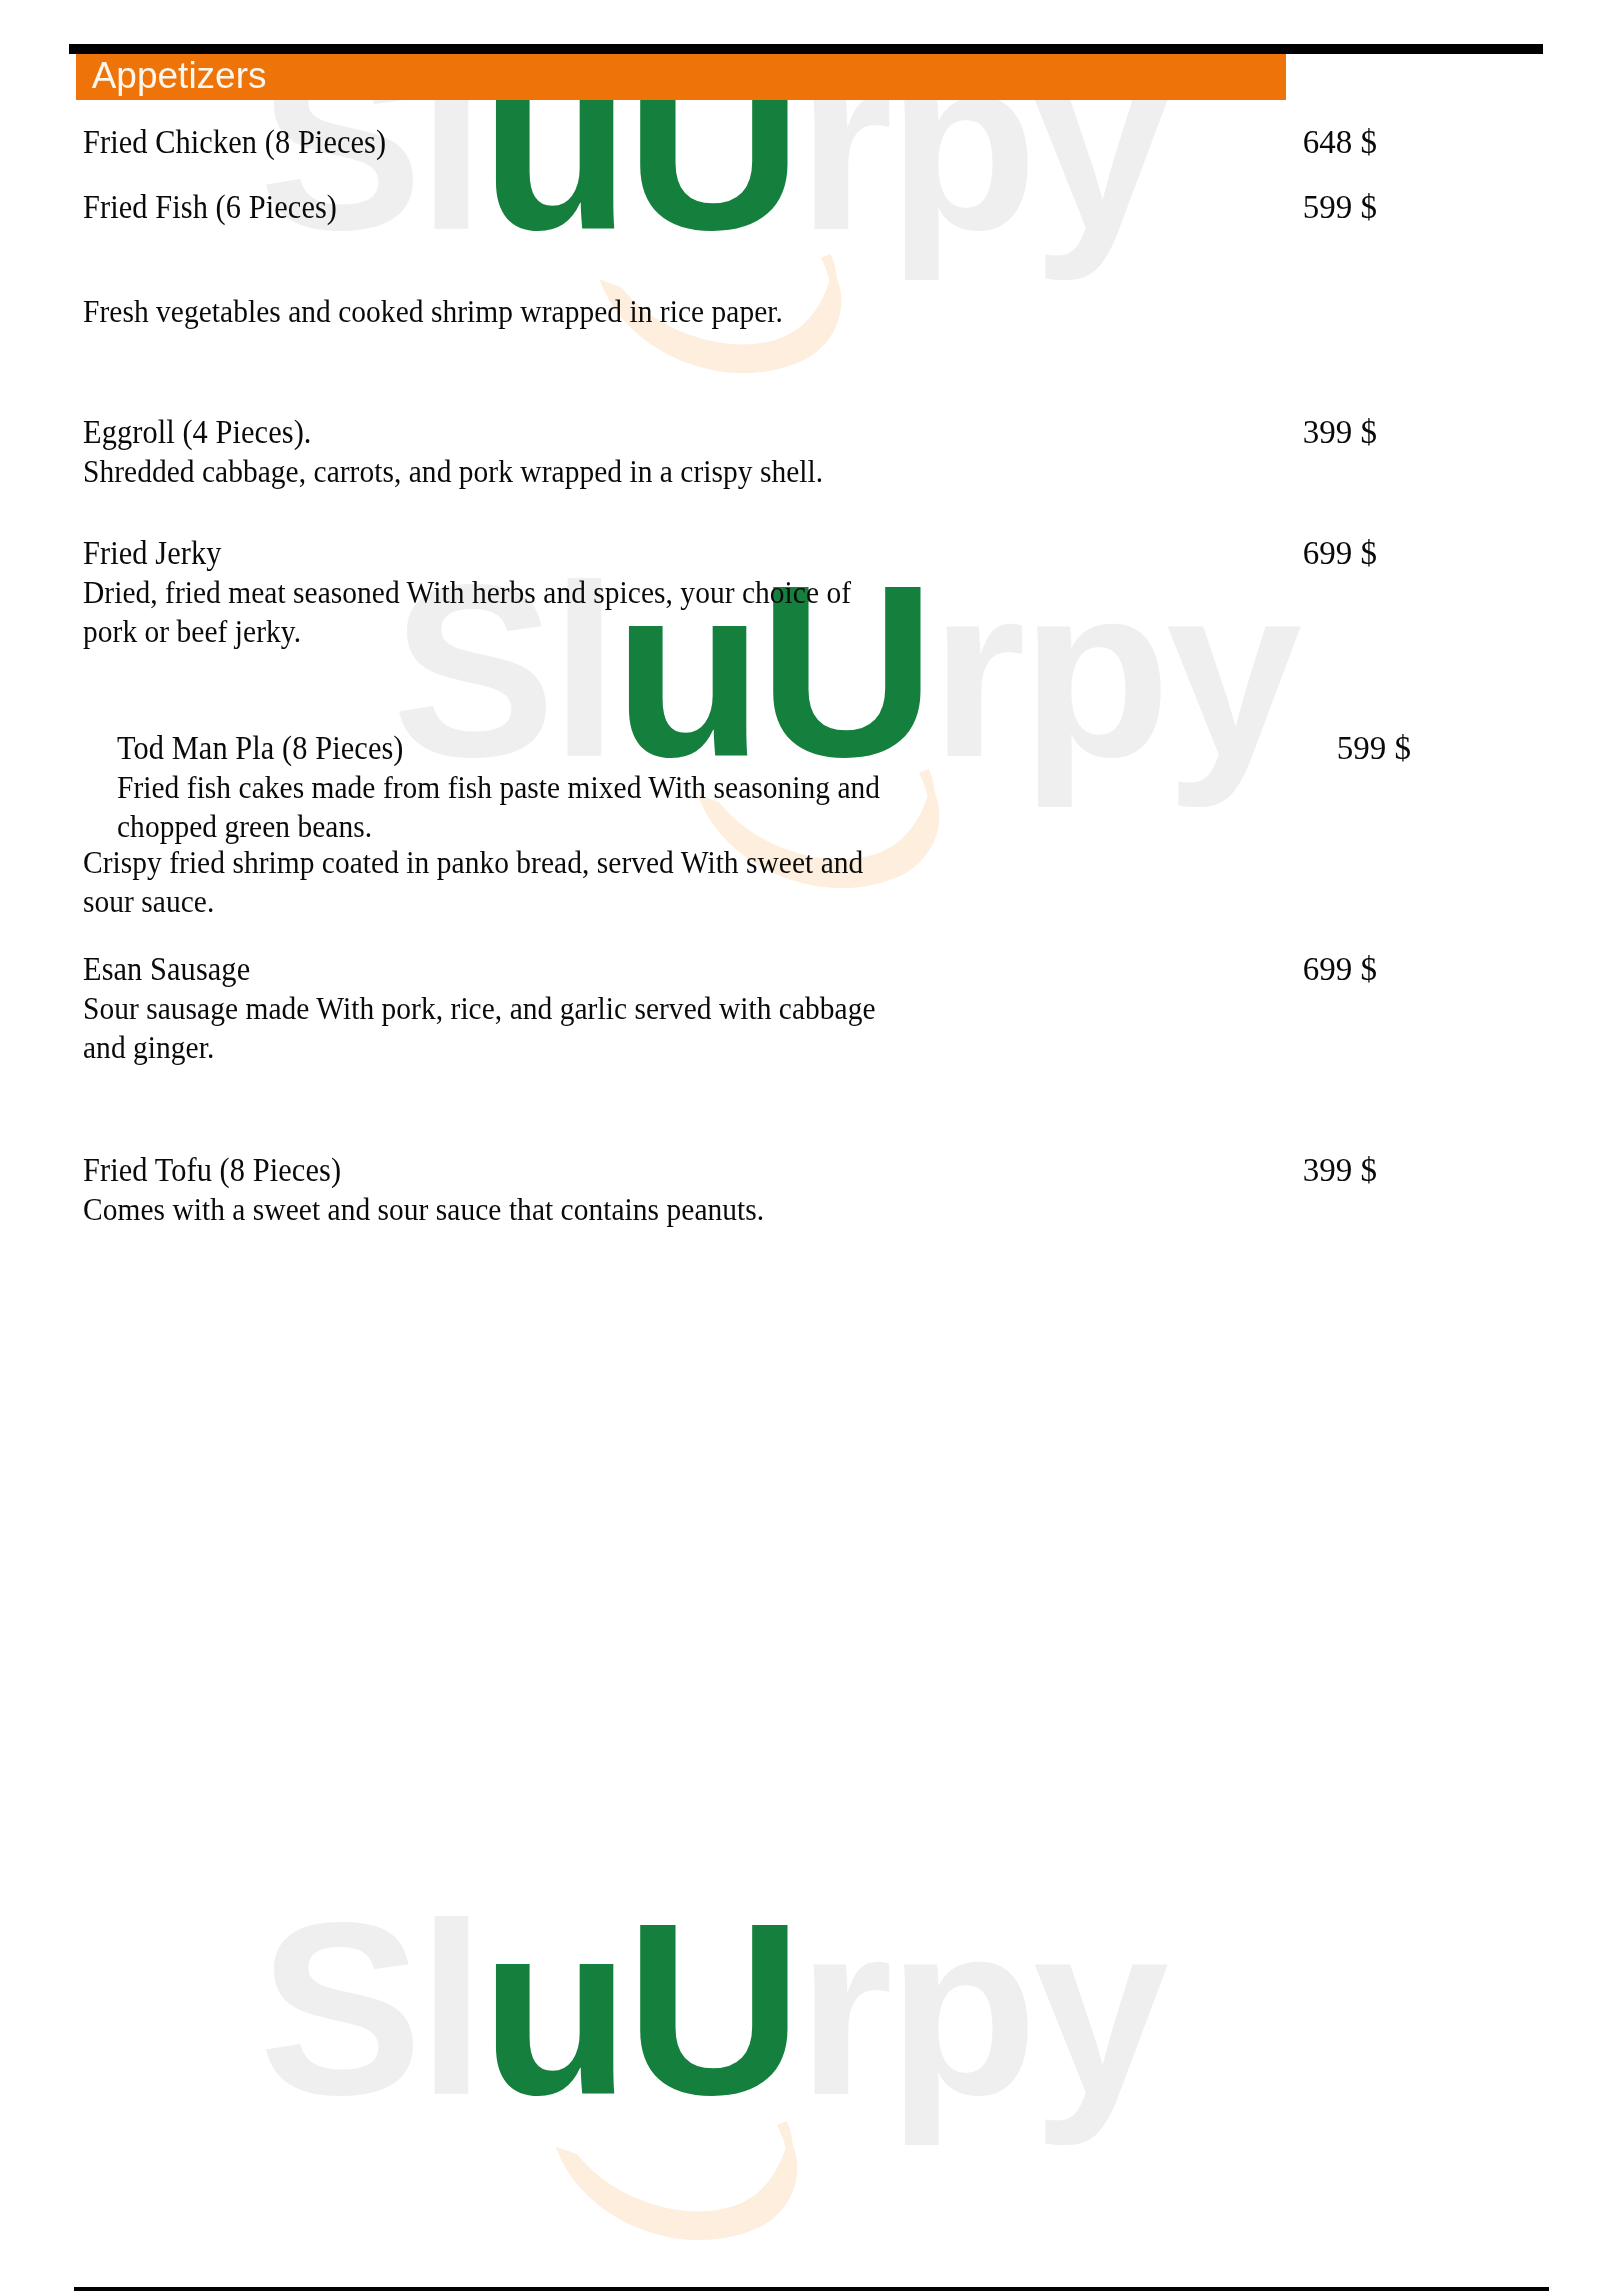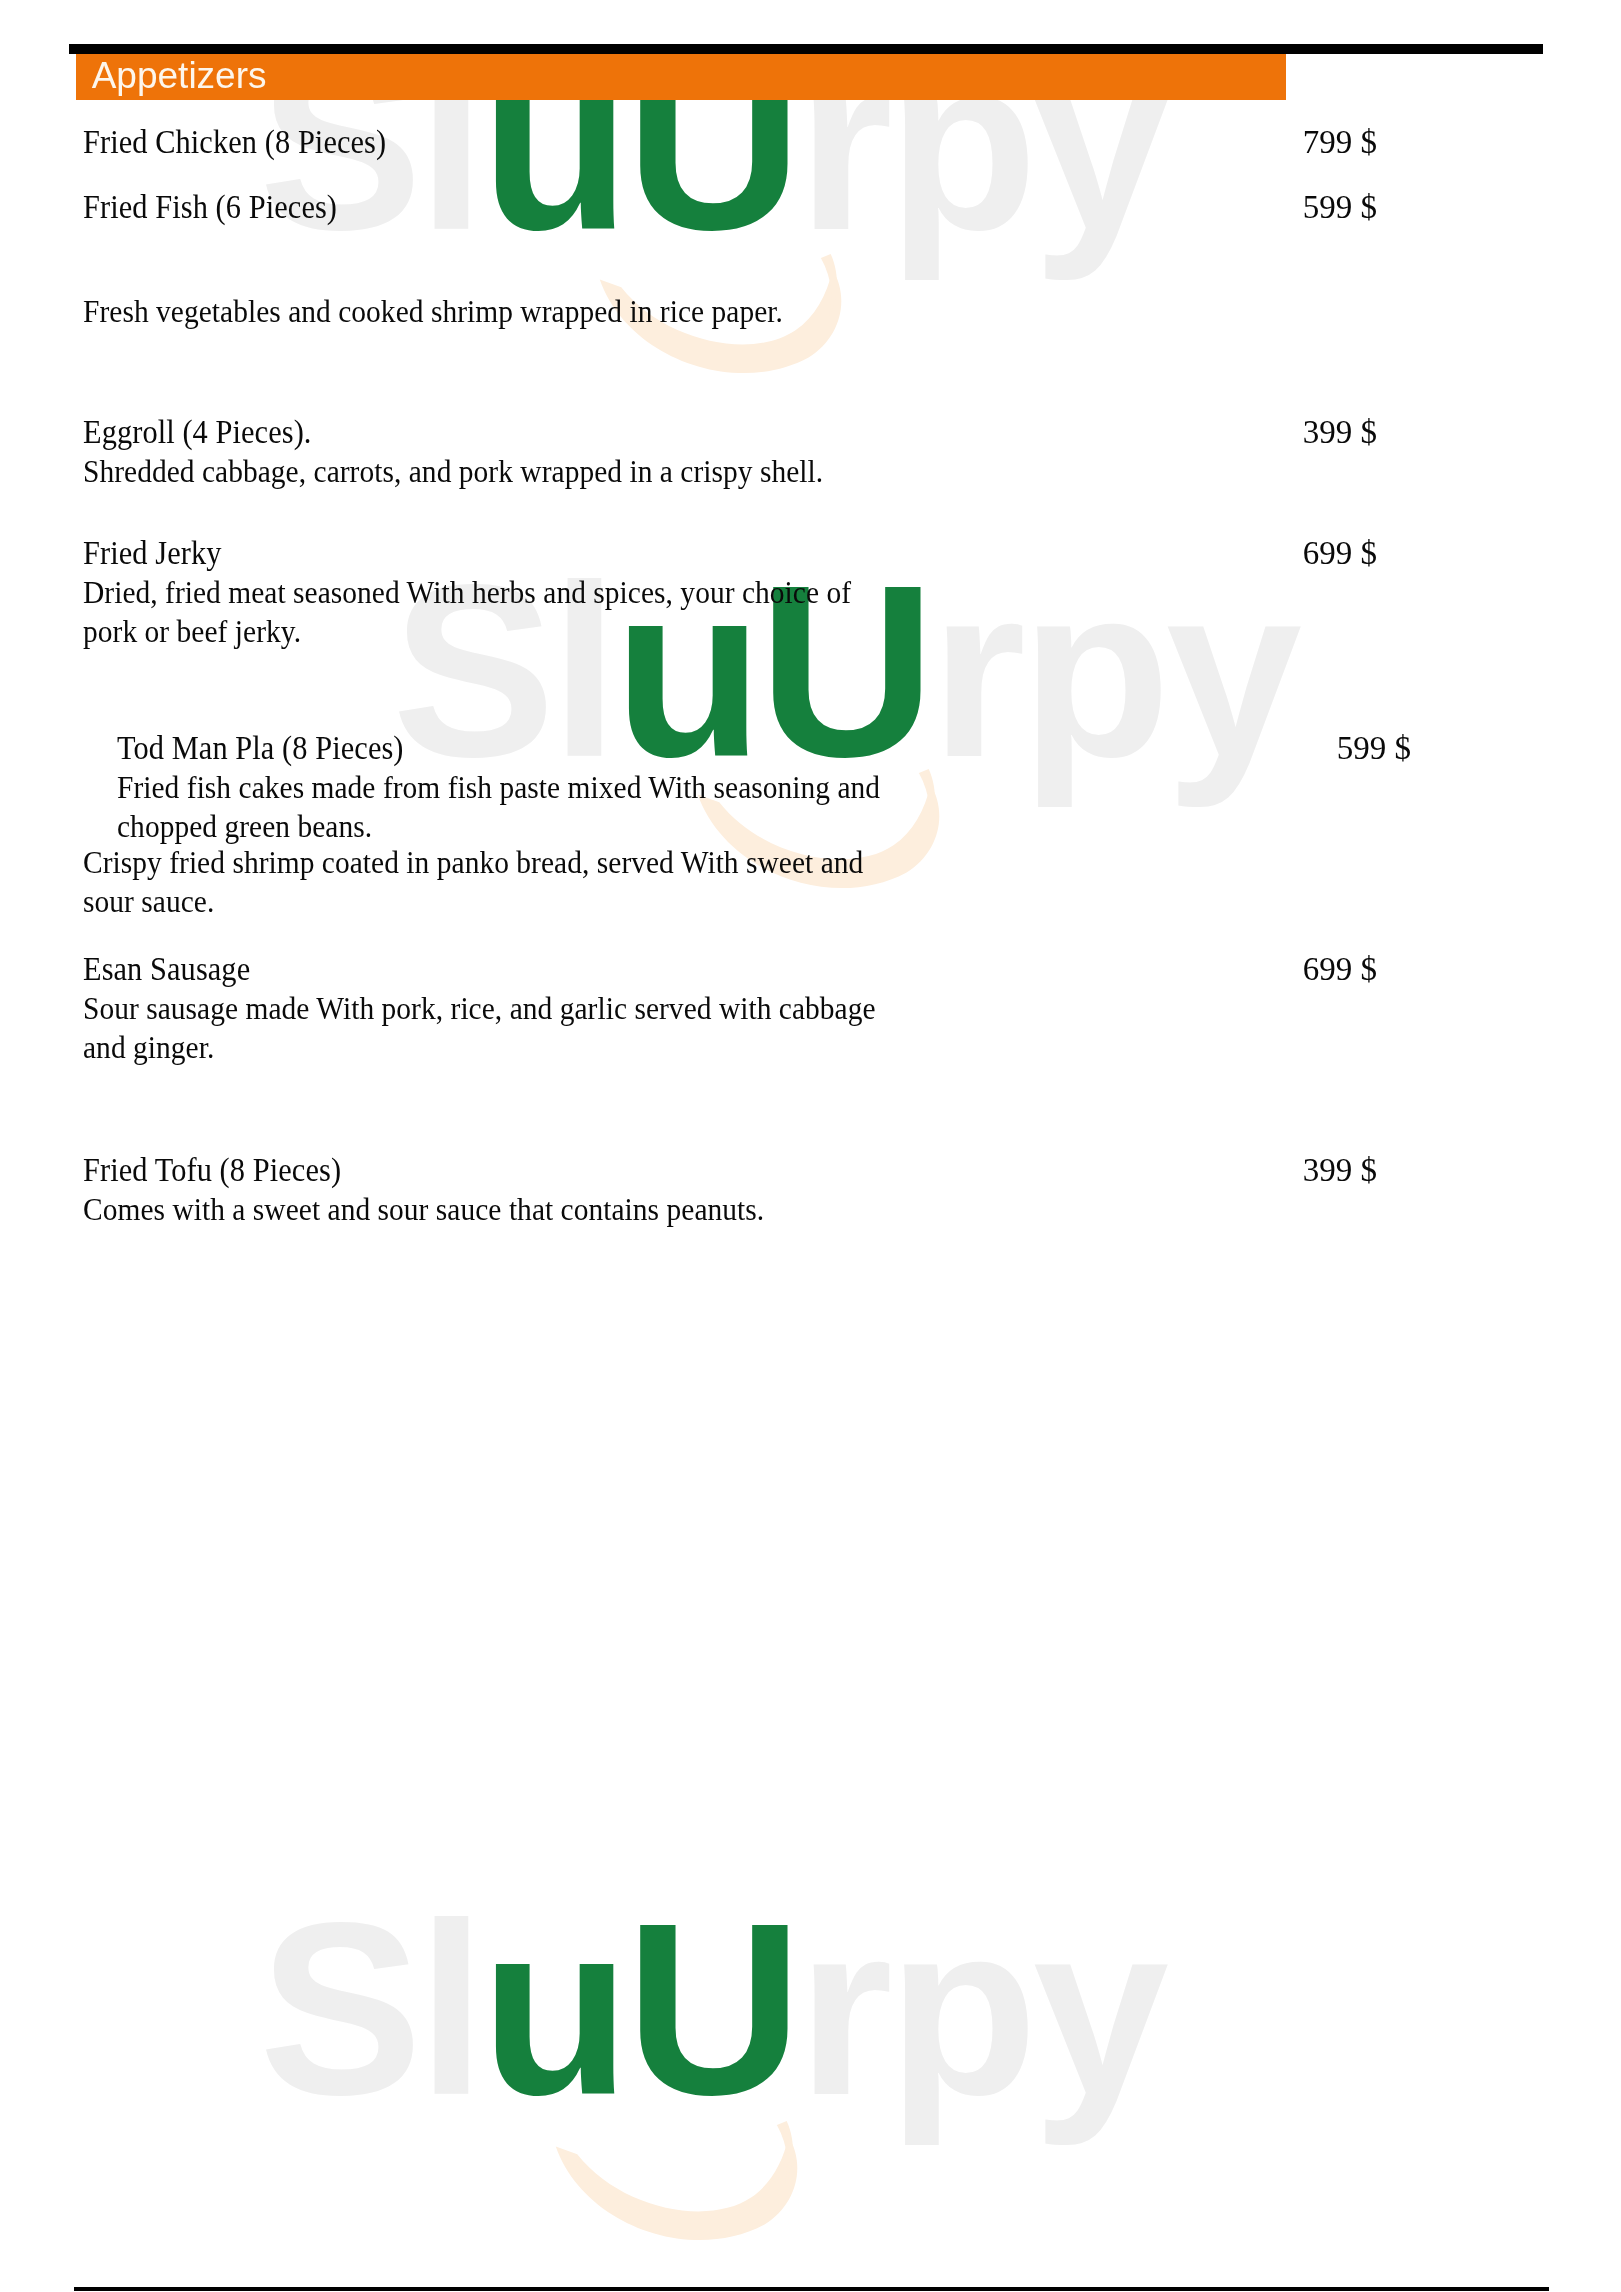--- a/index.html
+++ b/index.html
@@ -170,21 +170,21 @@
 
 <div class="rule-top"></div>
 <div class="rule-bottom"></div>
 
 <div class="section-header">
   <span class="title">Appetizers</span>
 </div>
 
 <div class="menu">
     <div class="menu-item" style="top: 123px;">
-      <div class="item-row"><span class="item-name">Fried Chicken (8 Pieces)</span><span class="item-price">799 $</span></div>
+      <div class="item-row"><span class="item-name">Fried Chicken (8 Pieces)</span><span class="item-price">648 $</span></div>
     </div>
     <div class="menu-item" style="top: 188px;">
       <div class="item-row"><span class="item-name">Fried Fish (6 Pieces)</span><span class="item-price">599 $</span></div>
     </div>
     <div class="menu-item" style="top: 292px;">
       <div class="item-desc">
         <span class="dline">Fresh vegetables and cooked shrimp wrapped in rice paper.</span>
       </div>
     </div>
     <div class="menu-item" style="top: 413px;">

